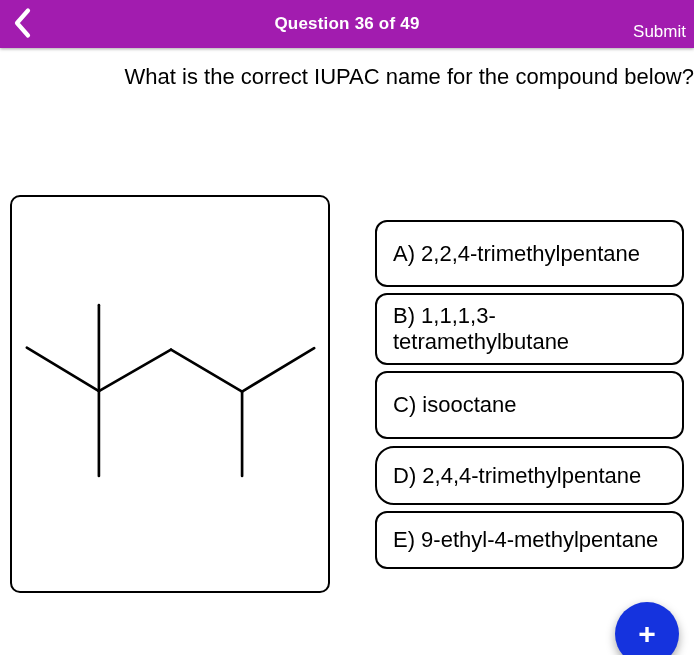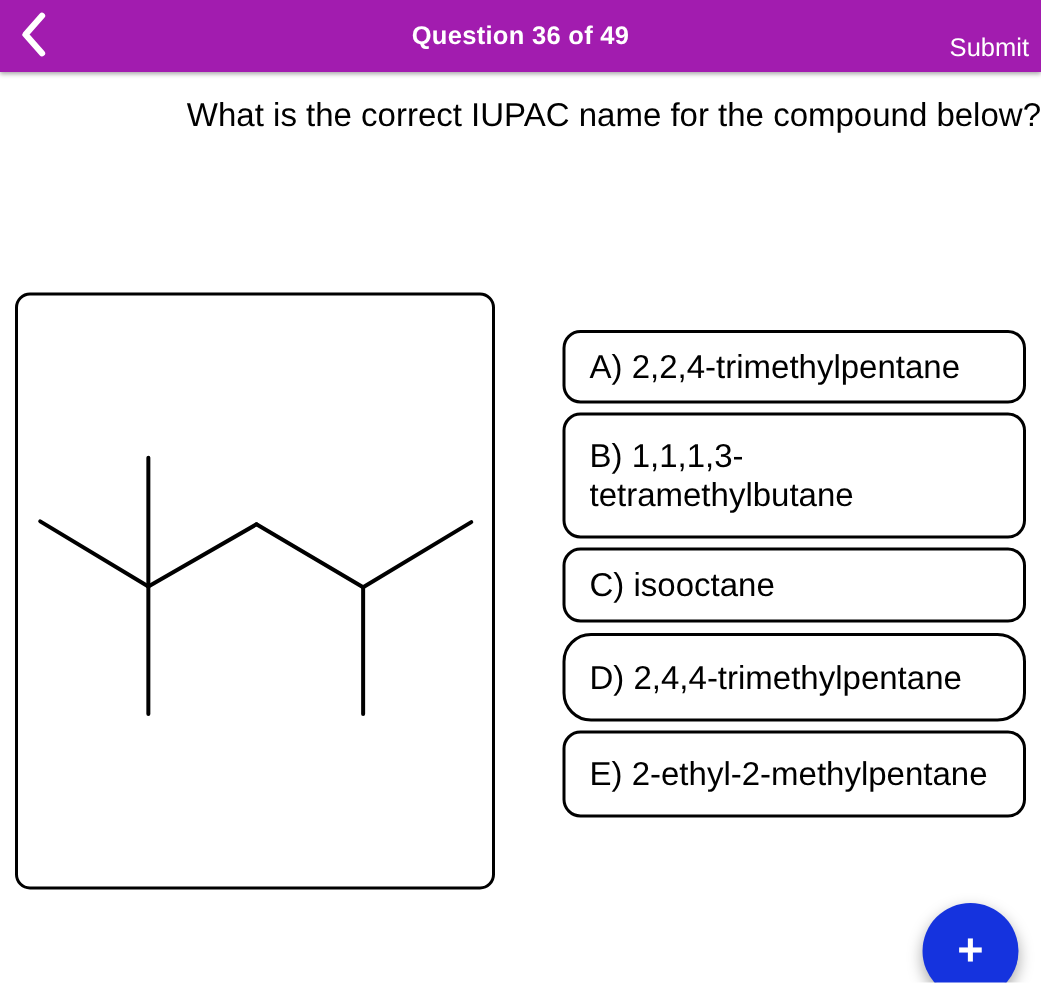--- a/index.html
+++ b/index.html
@@ -67,23 +67,23 @@
     width:309px;
     border:2px solid #000;border-radius:12px;
     background:#fff;
     display:flex;align-items:center;
     padding:0 16px;
     font-size:22px;line-height:26px;color:#000;
     font-family:"Liberation Sans", sans-serif;
     text-align:left;
     cursor:pointer;
   }
-  .opt-a{height:49px;margin-bottom:6px;}
-  .opt-b{height:84px;margin-bottom:6px;}
-  .opt-c{height:50px;margin-bottom:7px;}
+  .opt-a{height:67px;margin-bottom:6px;}
+  .opt-b{height:72px;margin-bottom:6px;}
+  .opt-c{height:68px;margin-bottom:7px;}
   .opt-d{height:59px;margin-bottom:6px;border-radius:19px;}
   .opt-e{height:58px;}
 
   
   .fab{
     position:absolute;left:615px;top:602px;
     width:64px;height:64px;border-radius:50%;
     border:none;cursor:pointer;
     display:flex;align-items:center;justify-content:center;
     color:#fff;font-size:30px;font-weight:600;
@@ -128,19 +128,19 @@
   <div class="option opt-b">
     <span>B) 1,1,1,3-tetramethylbutane</span>
   </div>
   <div class="option opt-c">
     <span>C) isooctane</span>
   </div>
   <div class="option opt-d">
     <span>D) 2,4,4-trimethylpentane</span>
   </div>
   <div class="option opt-e">
-    <span>E) 2-ethyl-2-methylpentane</span>
+    <span>E) 9-ethyl-4-methylpentane</span>
   </div>
 </div>
 
 <button class="fab" style="background: rgb(21, 51, 222);">
   <span>+</span>
 </button>
 
 </body></html>

